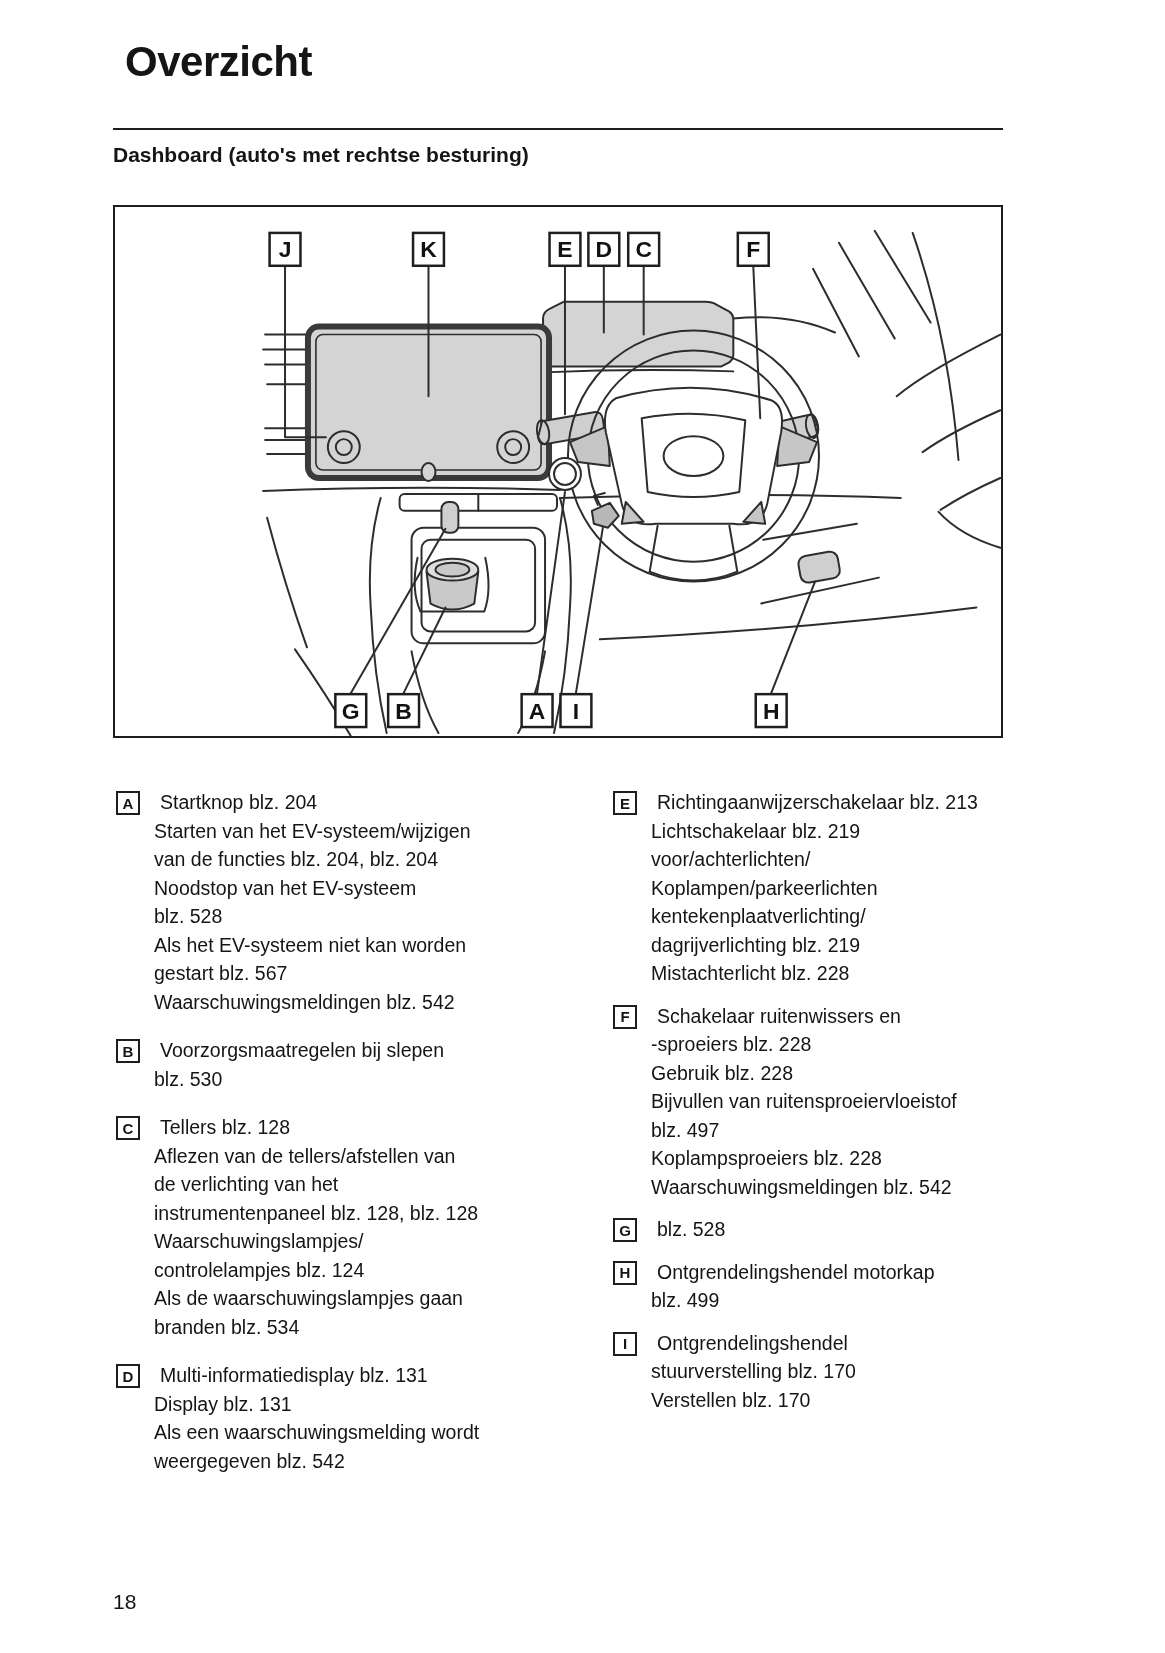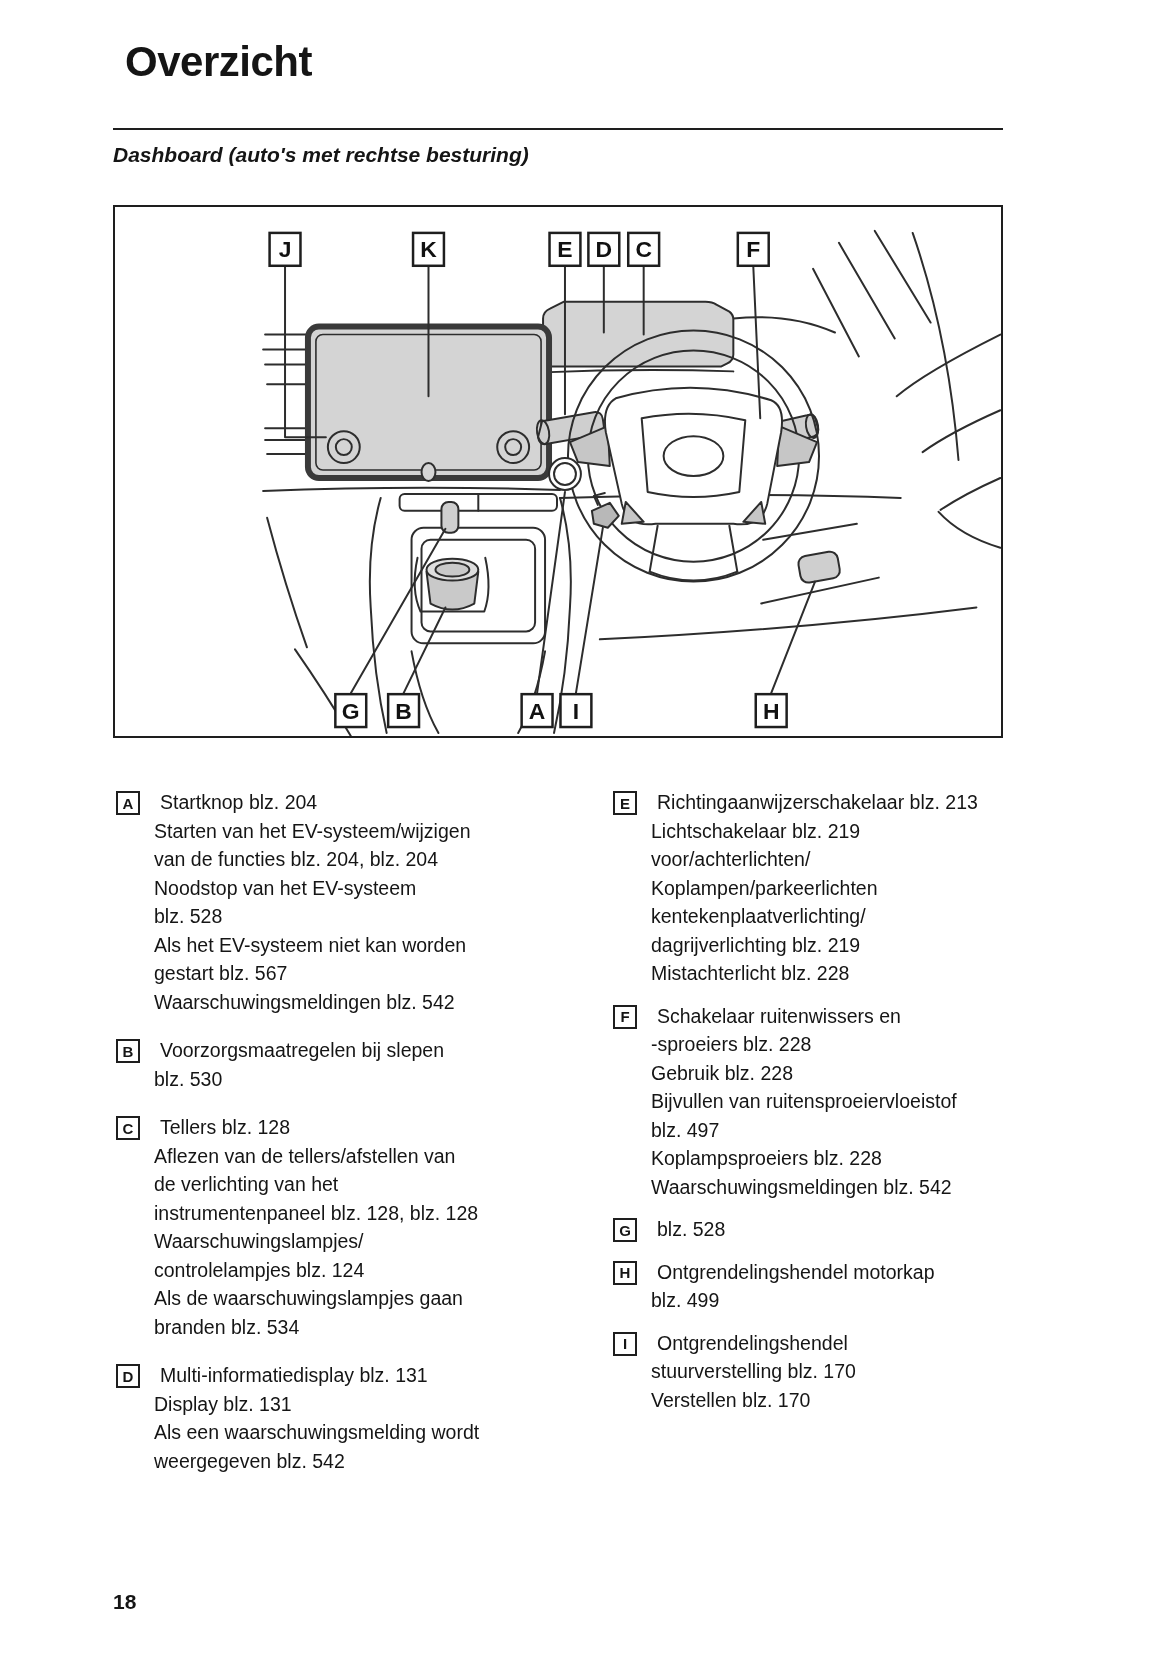--- a/index.html
+++ b/index.html
@@ -1,35 +1,35 @@
 <!DOCTYPE html>
 <html><head>
 <meta charset="utf-8">
 <style>
   html,body{margin:0;padding:0;background:#ffffff;}
   body{width:1165px;height:1653px;position:relative;overflow:hidden;
        font-family:"Liberation Sans",sans-serif;color:#151515;}
   .abs{position:absolute;}
   .title{left:113px;top:38px;font-size:42px;font-weight:700;letter-spacing:-.5px;margin-left:12px;}
   .rule{left:113px;top:128px;width:890px;height:2px;background:#1e1e1e;}
-  .subtitle{left:113px;top:143px;font-size:21px;font-weight:700;font-style:italic;}
+  .subtitle{left:113px;top:143px;font-size:21px;font-weight:700;}
   .figure{left:113px;top:205px;width:890px;height:533px;border:2px solid #1e1e1e;
           box-sizing:border-box;background:#fff;}
   .figure svg{display:block;width:100%;height:100%;}
   .legend-col{position:absolute;width:470px;}
   .col-left{left:116px;top:788px;}
   .col-right{left:613px;top:788px;}
   .entry{position:relative;padding-left:38px;margin-bottom:20px;}
   .col-right .entry{margin-bottom:14px;}
   .keybox{position:absolute;left:0;top:3px;width:24px;height:24px;border:2px solid #1e1e1e;
           box-sizing:border-box;display:flex;align-items:center;justify-content:center;
           font-size:15px;font-weight:700;background:#fff;}
   .line{font-size:19.5px;line-height:28.5px;white-space:nowrap;}
   .line:first-child{padding-left:6px;}
-  .pagenum{left:113px;top:1590px;font-size:21px;font-weight:700;}
+  .pagenum{left:113px;top:1590px;font-size:21px;font-weight:400;}
   .callout-rect{fill:#ffffff;stroke:#1e1e1e;stroke-width:2.5;}
   .callout-letter{font-family:"Liberation Sans",sans-serif;font-size:23px;font-weight:700;
                   fill:#111;text-anchor:middle;}
 </style>
 </head>
 <body>
 
 <div class="abs title">Overzicht</div>
 <div class="abs rule"></div>
 <div class="abs subtitle">Dashboard (auto's met rechtse besturing)</div>

